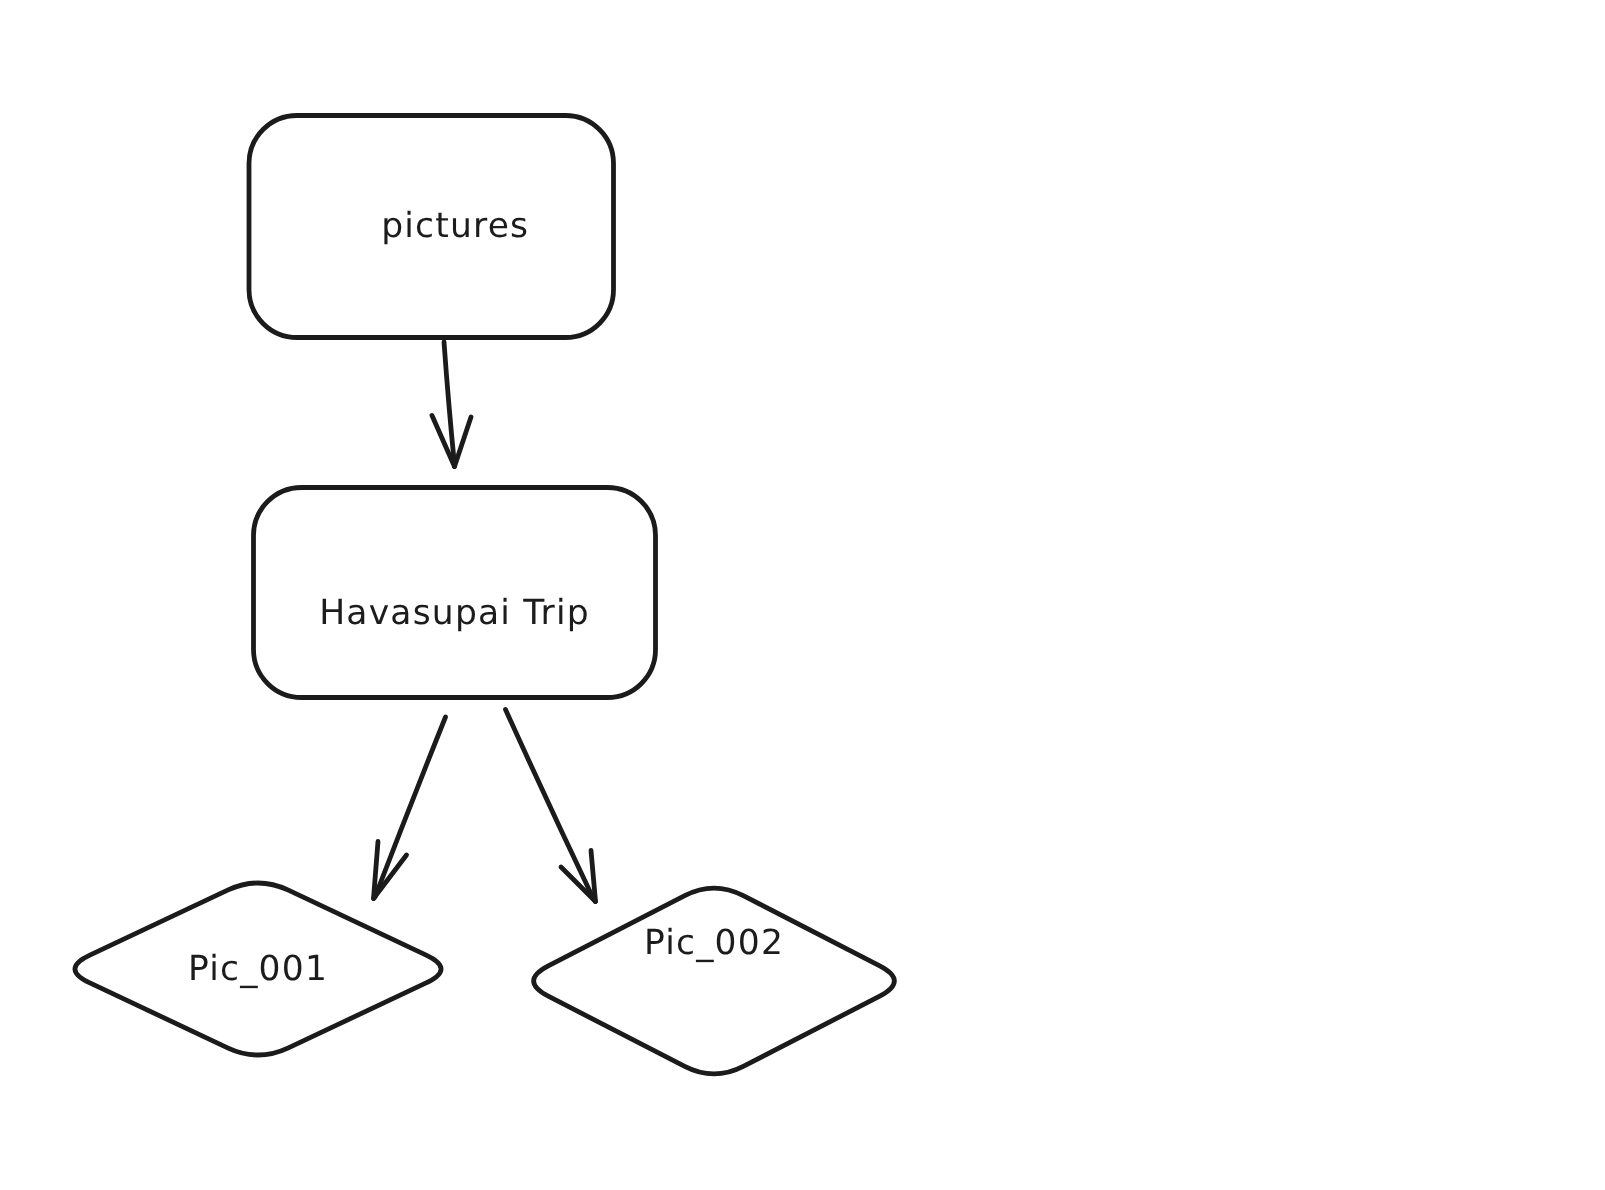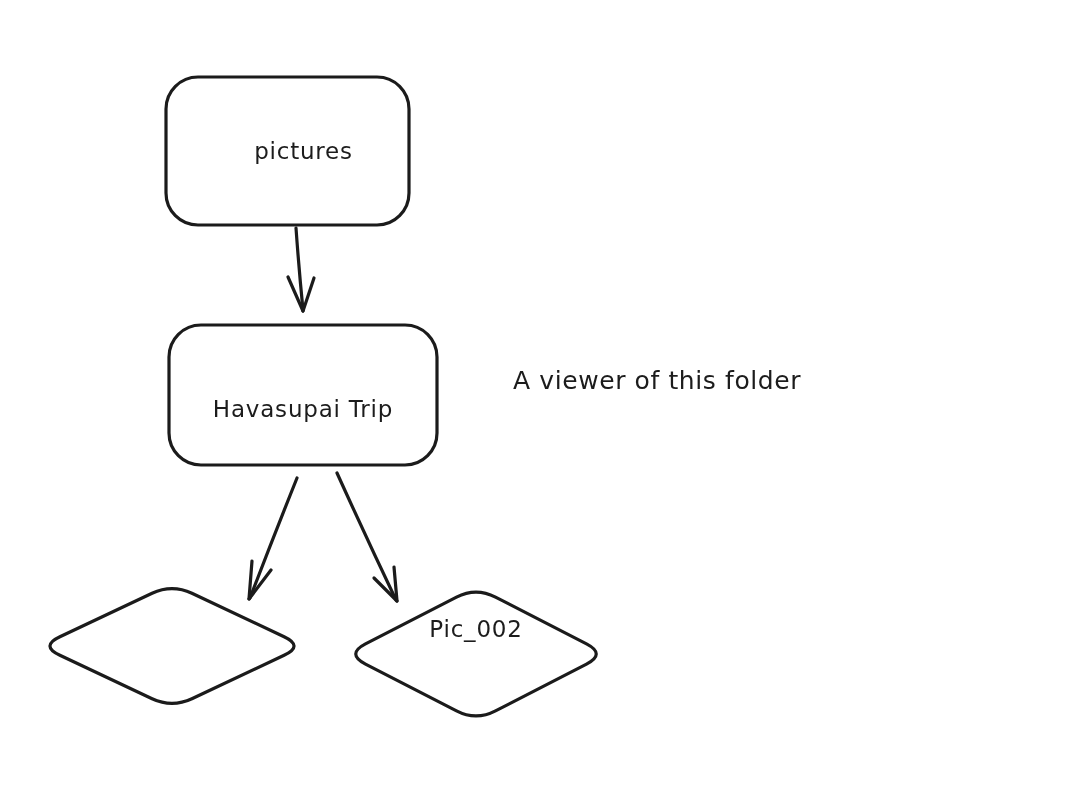--- a/index.html
+++ b/index.html
@@ -78,20 +78,20 @@
       <path d="M 337 473 Q 366 537 396 600"></path>
       <path d="M 397 601 L 374 578"></path>
       <path d="M 397 601 L 394 567"></path>
     </g>
   </svg>
 
   <div class="node-label" style="left:166px; top:77px; width:243px; height:148px;margin-left:16px;">pictures</div>
 
   <div class="node-label" style="left:169px; top:325px; width:268px; height:168px;">Havasupai Trip</div>
 
+  <div class="node-label" style="left:40px; top:584px; width:264px; height:124px;">Pic_001</div>
 
   <div class="node-label" style="left:346px; top:562px; width:260px; height:134px;">Pic_002</div>
 
   <div class="annotation">
-    <div>A viewer of this folder</div>
   </div>
 
 </div>
 
 </body></html>

